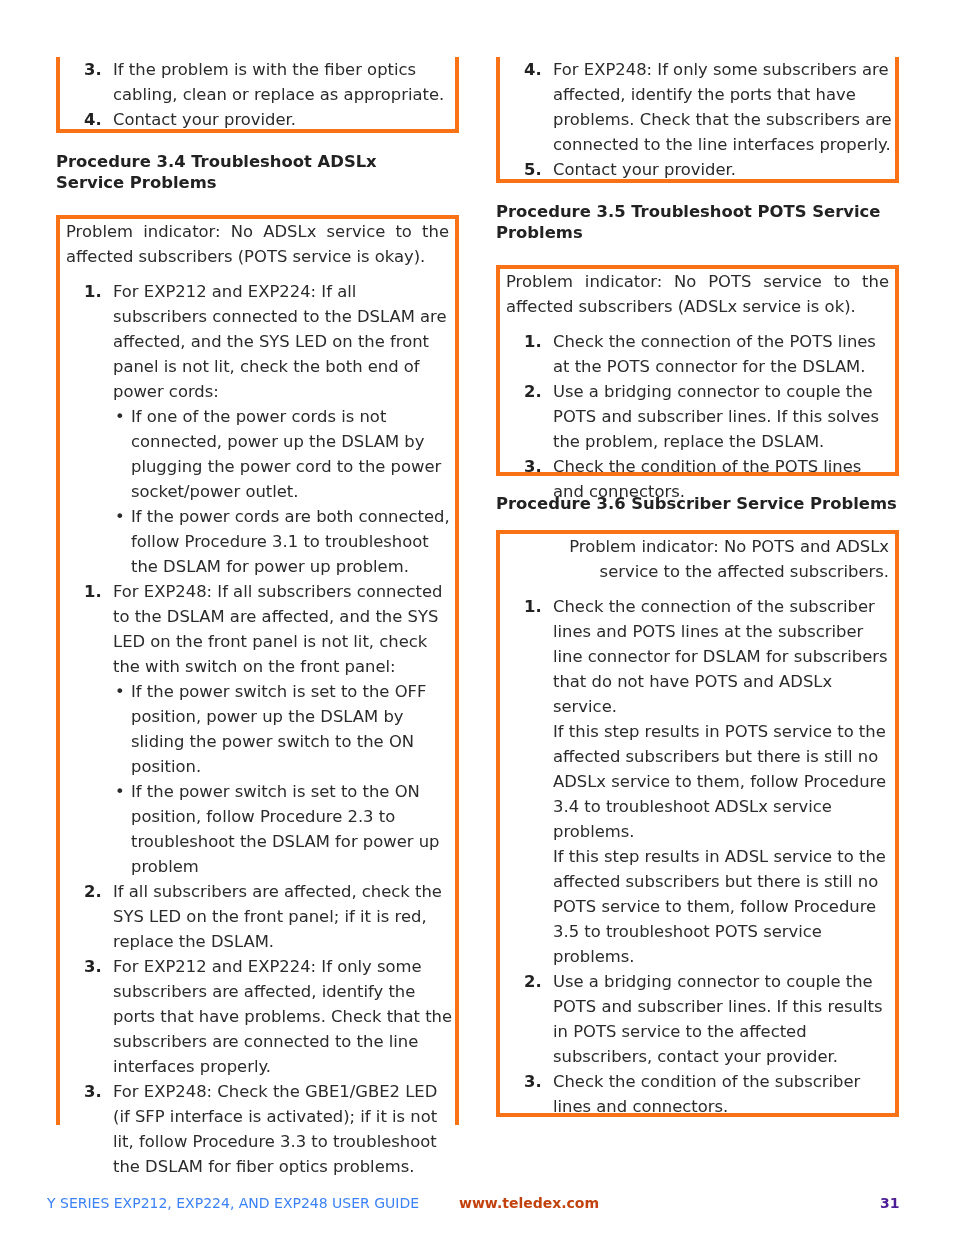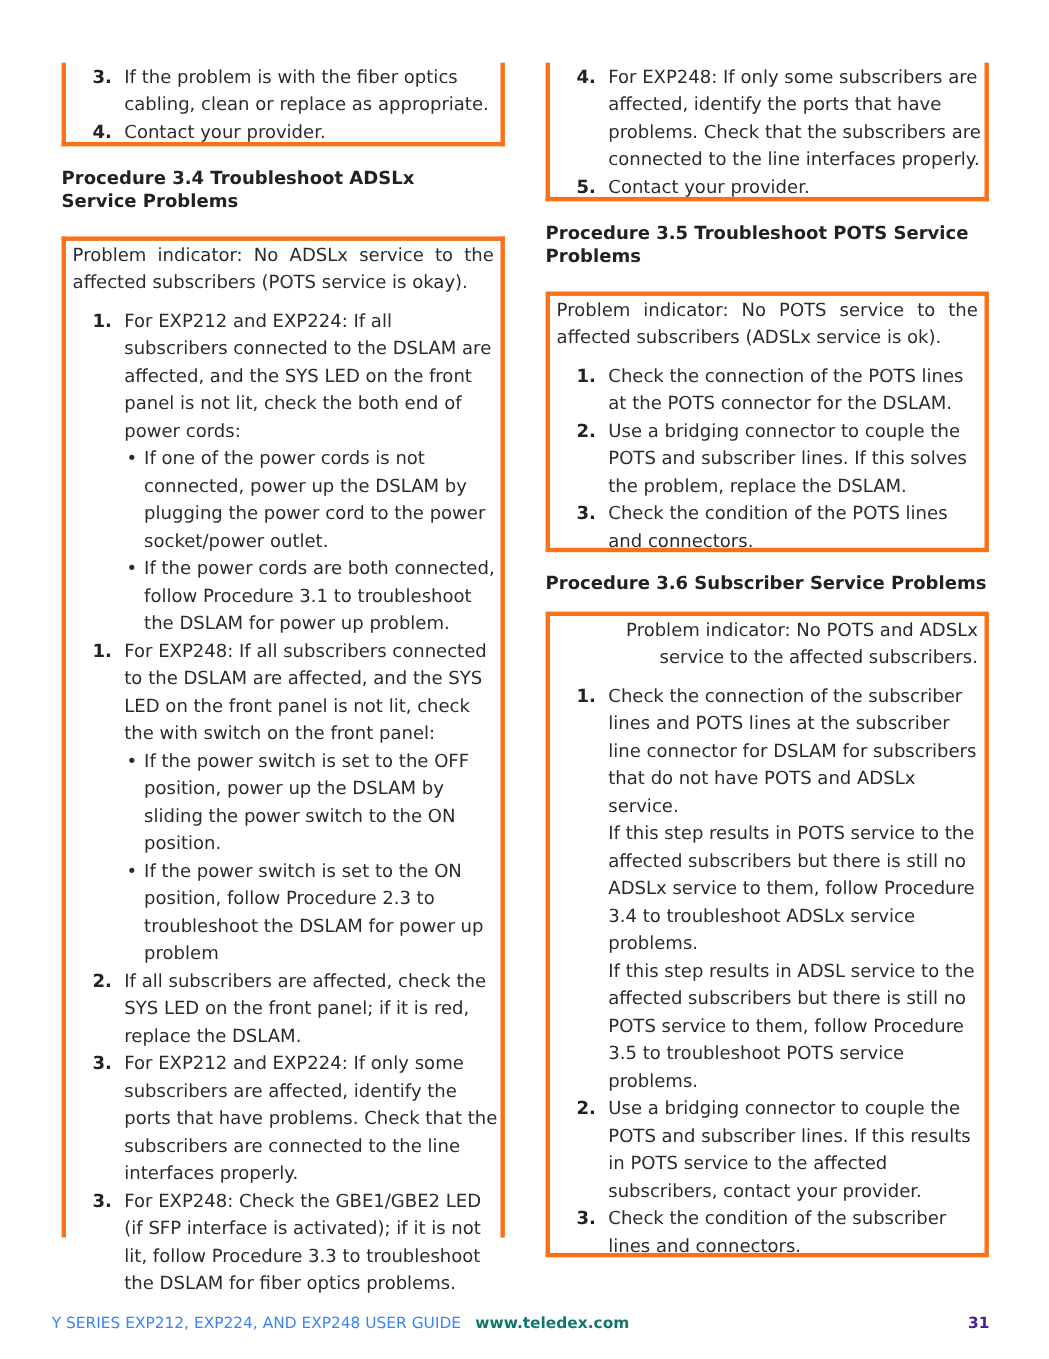--- a/index.html
+++ b/index.html
@@ -21,21 +21,21 @@
   ol.steps > li { position: relative; padding-left: 53px; }
   ol.steps > li .num {
     position: absolute; left: 24px; top: 0; font-weight: bold; color: #222;
   }
   ul.bullets { list-style: none; margin: 0; padding: 0; }
   ul.bullets li { position: relative; padding-left: 18px; }
   ul.bullets li .dot { position: absolute; left: 2px; top: 0; }
   .para { display: block; }
   .footer { position: absolute; top: 1193px; font-size: 14px; line-height: 20px; }
   .footer-title { left: 47px; color: #3b82f6; }
-  .footer-link { left: 432px; color: #0f766e; font-weight: bold; text-decoration: none; }
+  .footer-link { left: 459px; color: #c2410c; font-weight: bold; text-decoration: none; }
   .footer-page { left: 880px; color: #4c1d95; font-weight: bold; }
 </style>
 </head>
 <body>
 
 <div class="col" style="left:56px; top:57px; width:403px;">
   <div class="box open-top" style="padding:0 0 0 0; height:76px;">
     <ol class="steps">
       <li><span class="num">3.</span><span>If the problem is with the fiber optics cabling, clean or replace as appropriate.</span></li>
       <li><span class="num">4.</span><span>Contact your provider.</span></li>
@@ -73,21 +73,21 @@
 <div class="col" style="left:496px; top:57px; width:403px;">
   <div class="box open-top" style="height:126px;">
     <ol class="steps">
       <li><span class="num">4.</span><span>For EXP248: If only some subscribers are affected, identify the ports that have problems. Check that the subscribers are connected to the line interfaces properly.</span></li>
       <li><span class="num">5.</span><span>Contact your provider.</span></li>
     </ol>
   </div>
 
   <div class="heading" style="margin-top:18px; width:390px;">Procedure 3.5 Troubleshoot POTS Service Problems</div>
 
-  <div class="box" style="margin-top:22px; height:237px;">
+  <div class="box" style="margin-top:22px; height:211px;">
     <div class="indicator">Problem indicator: No POTS service to the affected subscribers (ADSLx service is ok).</div>
     <ol class="steps" style="margin-top:10px;">
       <li><span class="num">1.</span><span>Check the connection of the POTS lines at the POTS connector for the DSLAM.</span></li>
       <li><span class="num">2.</span><span>Use a bridging connector to couple the POTS and subscriber lines. If this solves the problem, replace the DSLAM.</span></li>
       <li><span class="num">3.</span><span>Check the condition of the POTS lines and connectors.</span></li>
     </ol>
   </div>
 
   <div class="heading" style="margin-top:17px;">Procedure 3.6 Subscriber Service Problems</div>
 

